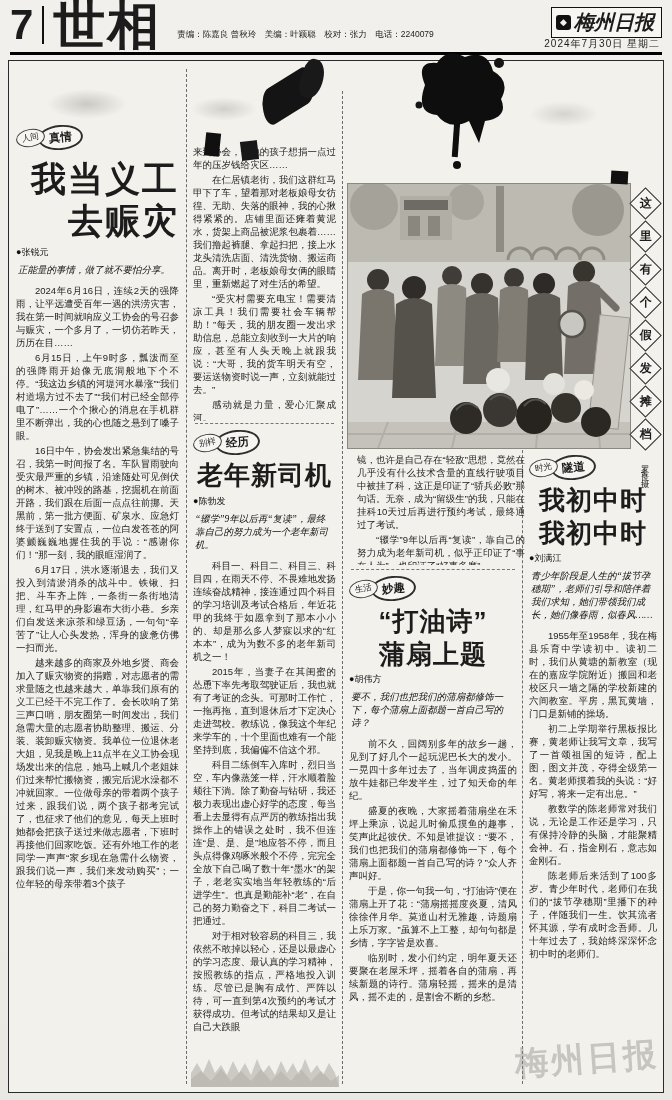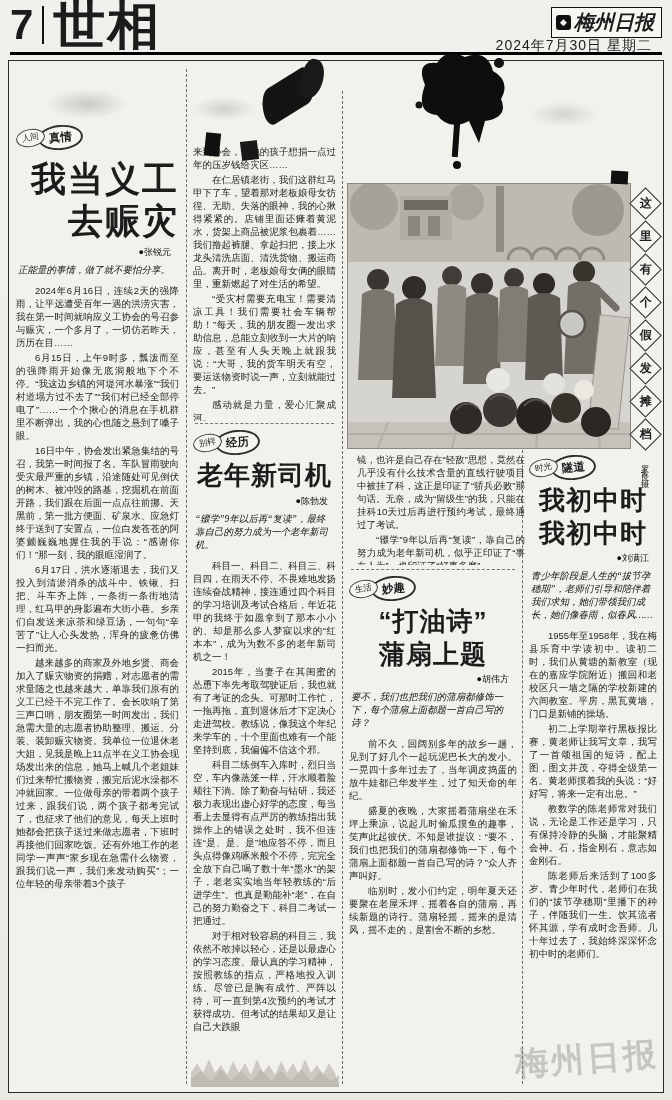--- a/index.html
+++ b/index.html
@@ -11,21 +11,21 @@
   .pagehead{position:absolute;left:10px;top:6px;right:10px;height:40px}
   .ph-left{display:flex;align-items:flex-start}
   .pagenum{font-size:42px;line-height:38px;font-weight:700;padding-right:9px;border-right:2px solid #111}
   .section{font-size:52px;line-height:38px;font-weight:900;margin-left:9px;letter-spacing:2px}
   .credits{font-size:8.5px;color:#222;margin-left:16px;align-self:flex-end;padding-bottom:3px;white-space:nowrap}
   .masthead{position:absolute;right:0;top:1px;border:1.5px solid #111;background:#f7f6f2;
             padding:1px 7px 1px 4px;display:flex;align-items:center;gap:3px;
             font-family:"Liberation Serif","DejaVu Serif",serif;font-weight:700;font-style:italic;font-size:20px}
   .m-logo{width:15px;height:15px;background:#111;color:#f2f1ec;font-size:9px;line-height:15px;
           text-align:center;border-radius:3px;font-style:normal}
-  .pubdate{position:absolute;right:10px;top:31px;font-size:14px;letter-spacing:1px}
+  .pubdate{position:absolute;right:2px;top:31px;font-size:10px;letter-spacing:1px}
   .rule{position:absolute;left:0;top:46px;right:0;height:3px;background:#000}
 
   
   .sheet{position:absolute;left:8px;top:60px;width:654px;height:1031px;
          border:1.5px solid #2b2b2b;background:#f2f1ec}
   .vdiv{position:absolute;width:0;border-left:1px dashed #6b6b6b}
   #vd1{left:177px;top:8px;bottom:8px}
   #vd2{left:333px;top:30px;bottom:8px}
   #vd3{left:513px;top:334px;bottom:8px}
 
@@ -47,21 +47,21 @@
   
   .badge{display:flex;align-items:center;margin:2px 0 4px}
   .b1{border:1.5px solid #3c3c3c;border-radius:50%;padding:2px 5px;font-size:8.5px;
       transform:rotate(-10deg);background:#f6f5f1;position:relative;z-index:2;white-space:nowrap}
   .b2{border:2px solid #2e2e2e;border-radius:50%;padding:3px 9px;font-size:11.5px;font-weight:700;
       transform:rotate(-5deg);margin-left:-7px;background:#f6f5f1;white-space:nowrap}
 
   
   .t-xl{font-size:35px;font-weight:900;text-align:right;line-height:1.2;letter-spacing:2px;margin:8px 0 4px}
   .t-l{font-size:26px;font-weight:900;text-align:center;line-height:1.25;letter-spacing:1px;margin:4px 0 2px}
-  .author{text-align:right;font-size:9px;margin:3px 8px 5px 0;color:#111}
+  .author{text-align:left;font-size:9px;margin:3px 8px 5px 0;color:#111}
   .intro{font-family:"Liberation Serif","DejaVu Serif",serif;font-style:italic;font-size:9.5px;
          line-height:13px;margin:2px 2px 7px;color:#101010}
   .body p{font-size:9.5px;line-height:13px;text-align:justify;text-indent:2em;margin:0 0 2px;color:#242424}
   .hdiv{border-top:1px dashed #777;margin:0 2px 6px}
 
   .col{position:absolute;overflow:hidden}
   .col1{left:7px;top:62px;width:163px;bottom:8px}
   .col2top{left:184px;top:84px;width:143px;height:276px}
   .col2art{left:184px;top:362px;width:143px;height:632px}
   .col3end{left:348px;top:392px;width:168px;height:112px}
@@ -86,20 +86,21 @@
 </style>
 </head>
 <body>
 
 <div class="paper"></div>
 
 <div class="pagehead">
   <div class="ph-left">
     <div class="pagenum">7</div>
     <div class="section">世相</div>
+    <div class="credits">责编：陈嘉良 曾秋玲　美编：叶颖聪　校对：张力　电话：2240079</div>
   </div>
   <div class="masthead">
     <span class="m-logo">◆</span>
     <span>梅州日报</span>
   </div>
   <div class="pubdate">2024年7月30日 星期二</div>
   <div class="rule"></div>
 </div>
 
 <div class="sheet">
@@ -268,20 +269,21 @@
     </div>
     <div class="t-l">
       <div>“打油诗”</div>
       <div>蒲扇上题</div>
     </div>
     <div class="author">●胡伟方</div>
     <div class="intro">要不，我们也把我们的蒲扇都修饰一下，每个蒲扇上面都题一首自己写的诗？</div>
     <div class="body">
       <p>前不久，回阔别多年的故乡一趟，见到了好几个一起玩泥巴长大的发小。一晃四十多年过去了，当年调皮捣蛋的放牛娃都已华发半生，过了知天命的年纪。</p>
       <p>盛夏的夜晚，大家摇着蒲扇坐在禾坪上乘凉，说起儿时偷瓜摸鱼的趣事，笑声此起彼伏。不知是谁提议：“要不，我们也把我们的蒲扇都修饰一下，每个蒲扇上面都题一首自己写的诗？”众人齐声叫好。</p>
+      <p>于是，你一句我一句，“打油诗”便在蒲扇上开了花：“蒲扇摇摇度炎夏，清风徐徐伴月华。莫道山村无雅趣，诗题扇上乐万家。”虽算不上工整，却句句都是乡情，字字皆是欢喜。</p>
       <p>临别时，发小们约定，明年夏天还要聚在老屋禾坪，摇着各自的蒲扇，再续新题的诗行。蒲扇轻摇，摇来的是清风，摇不走的，是割舍不断的乡愁。</p>
     </div>
   </div>
 
   <div class="col col4">
     <div class="badge">
       <span class="b1">时光</span>
       <span class="b2">隧道</span>
     </div>
     <div class="t-l">

